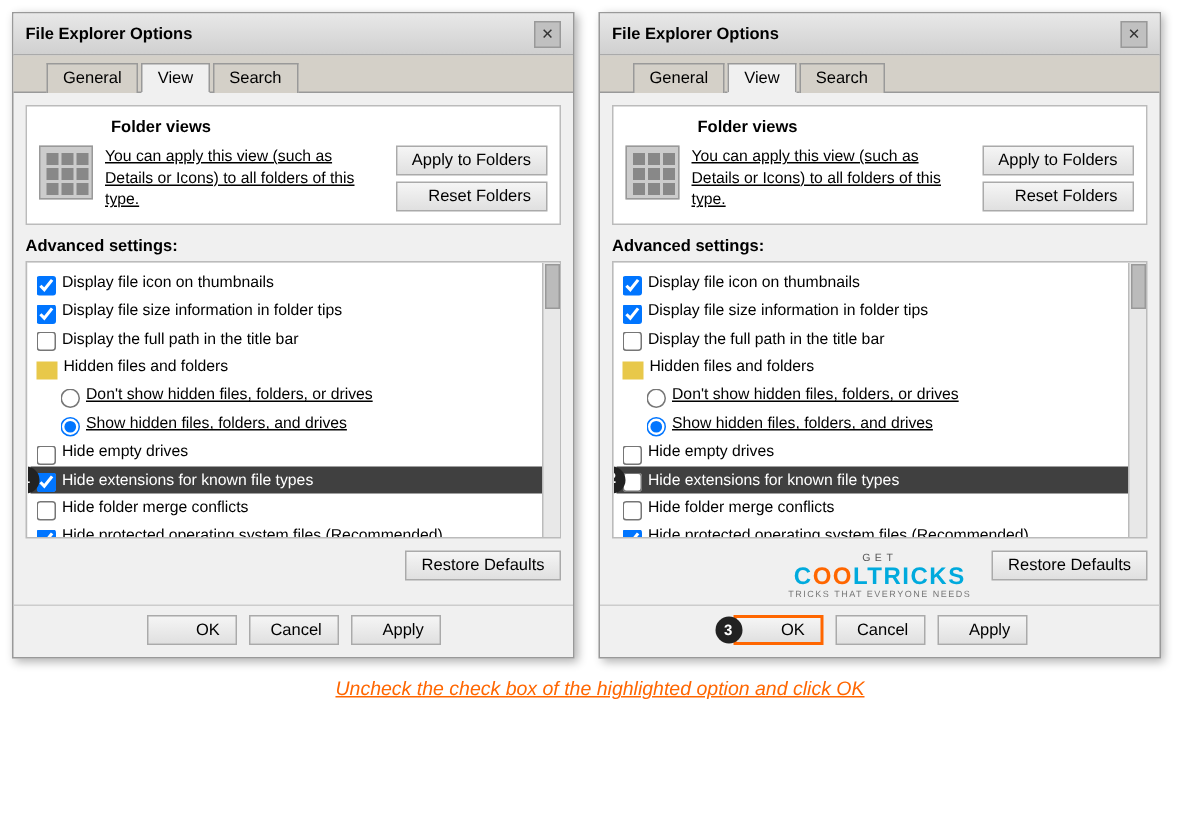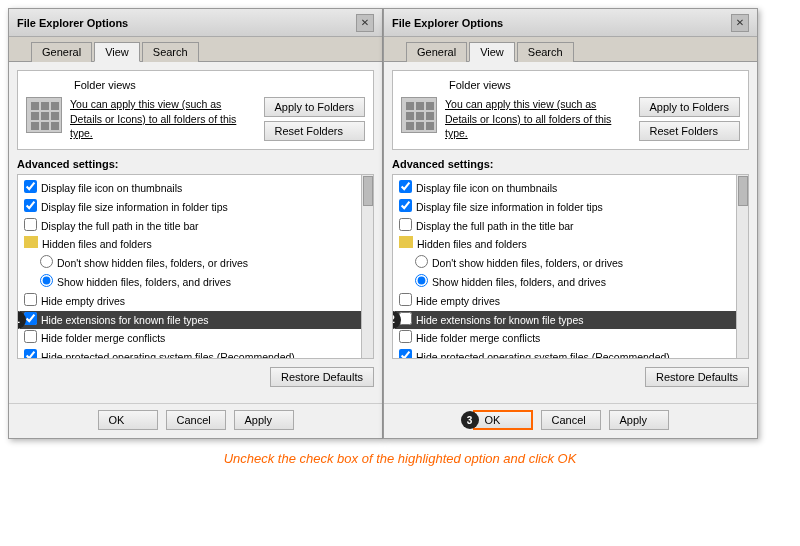--- a/index.html
+++ b/index.html
@@ -75,21 +75,21 @@
     .dialog-content {
       padding: 8px;
     }
     .folder-views-section {
       border: 1px solid #bbb;
       background: #fff;
       padding: 8px;
       margin-bottom: 8px;
     }
     .folder-views-label {
-      font-weight: 400;
+      font-weight: 700;
       margin-bottom: 6px;
       padding-left: 48px;
     }
     .folder-views-inner {
       display: flex;
       flex-direction: row;
       align-items: flex-start;
       gap: 8px;
     }
     .folder-icon {
@@ -121,44 +121,45 @@
       gap: 4px;
     }
     .win-button {
       background: linear-gradient(to bottom, #f5f5f5, #e0e0e0);
       border: 1px solid #aaa;
       padding: 3px 10px;
       font-size: 11px;
       cursor: pointer;
       color: #000;
       min-width: 90px;
-      text-align: left;
+      text-align: right;
     }
     .advanced-label {
       font-weight: 700;
       margin-bottom: 4px;
     }
     .settings-list {
       border: 1px solid #bbb;
       background: #fff;
       height: 185px;
       overflow-y: auto;
       padding: 4px 2px;
       margin-bottom: 8px;
       position: relative;
     }
     .setting-item {
       display: flex;
-      align-items: flex-start;
+      align-items: flex-end;
       padding: 1px 4px;
       font-size: 10.5px;
       line-height: 1.6;
     }
     .setting-item.indent {
       padding-left: 20px;
+      text-decoration: underline;
     }
     .setting-item input[type="checkbox"] {
       margin-right: 4px;
       flex-shrink: 0;
     }
     .setting-item input[type="radio"] {
       margin-right: 4px;
       flex-shrink: 0;
     }
     .setting-item.highlighted {
@@ -192,31 +193,32 @@
       min-width: 60px;
     }
     .win-button.ok-highlighted {
       border: 2px solid #ff6600;
       padding: 2px 10px;
     }
     .dialogs-container {
       position: relative;
       display: flex;
       flex-direction: row;
-      gap: 0;
+      gap: 16px;
       padding: 8px;
       width: 800px;
     }
     .caption-text {
       font-size: 13px;
       color: #ff6600;
       font-style: italic;
       font-weight: 500;
       text-align: center;
       padding: 4px 0 6px 0;
+      text-decoration: underline;
     }
     .step-num {
       position: absolute;
       left: -12px;
       top: 50%;
       transform: translateY(-50%);
       width: 18px;
       height: 18px;
       border-radius: 50%;
       background: #222;
@@ -421,20 +423,25 @@
         <div class="scrollbar-track">
           <div class="scrollbar-thumb"></div>
         </div>
       </div>
       <div class="restore-defaults-row">
         <button class="win-button">Restore Defaults</button>
       </div>
     </div>
     <div class="dialog-footer" style="position:relative;">
 
+      <div style="position:absolute; bottom:38px; left:50%; transform:translateX(-50%); text-align:center; pointer-events:none; z-index:1;">
+        <div style="font-size:7px; letter-spacing:3px; color:#555;">GET</div>
+        <div style="font-size:16px; font-weight:900; color:#00aadd; letter-spacing:1px;">C<span style="color:#ff6600;">OO</span>LTRICKS</div>
+        <div style="font-size:6px; letter-spacing:1px; color:#777;">TRICKS THAT EVERYONE NEEDS</div>
+      </div>
       <button class="win-button ok-highlighted" style="position:relative;">
         <span class="step-num" style="left:-14px; top:50%; transform:translateY(-50%);">3</span>
         <span>OK</span>
       </button>
       <button class="win-button">Cancel</button>
       <button class="win-button">Apply</button>
     </div>
   </div>
 
 </div>

